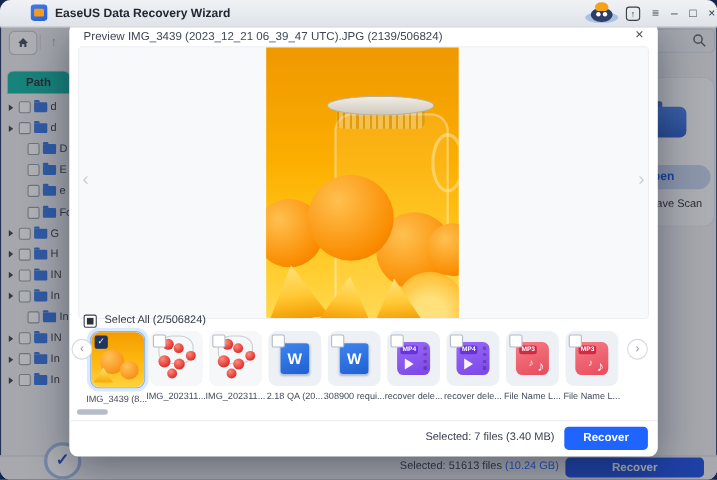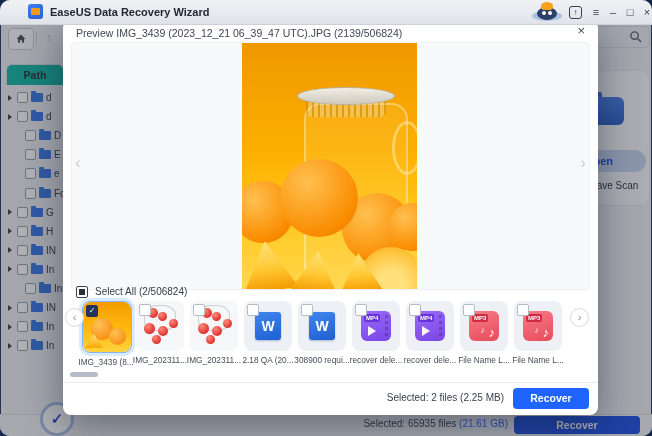--- a/index.html
+++ b/index.html
@@ -261,21 +261,21 @@
 
   <div class="panel-card"></div>
   <div class="big-folder">
     <span class="bf-tab"></span>
     <span class="bf-body"></span>
   </div>
   <div class="open-pill">Open</div>
   <div class="save-scan">Save Scan</div>
 
   <div class="bottom-bar"></div>
-  <div class="bb-text"><span>Selected: 65935 files </span><span class="bb-size">(21.61 GB)</span></div>
+  <div class="bb-text"><span>Selected: 51613 files </span><span class="bb-size">(10.24 GB)</span></div>
   <div class="bb-recover">Recover</div>
   <div class="check-circle">✓</div>
 
   <div class="overlay"></div>
 
   <div class="modal">
     <div class="m-title">Preview IMG_3439 (2023_12_21 06_39_47 UTC).JPG (2139/506824)</div>
     <div class="m-close">×</div>
 
     <div class="preview-box">
@@ -411,17 +411,17 @@
                 <span class="note n2">♪</span>
               </span>
             </div>
     </div>
     <div class="tlabel">File Name L...</div>
   </div>
       </div>
     <div class="fs-scrollthumb"></div>
 
     <div class="m-footer-line"></div>
-    <div class="mf-text">Selected: 2 files (2.25 MB)</div>
+    <div class="mf-text">Selected: 7 files (3.40 MB)</div>
     <div class="mf-recover">Recover</div>
   </div>
 
 </div>
 
 </body></html>

